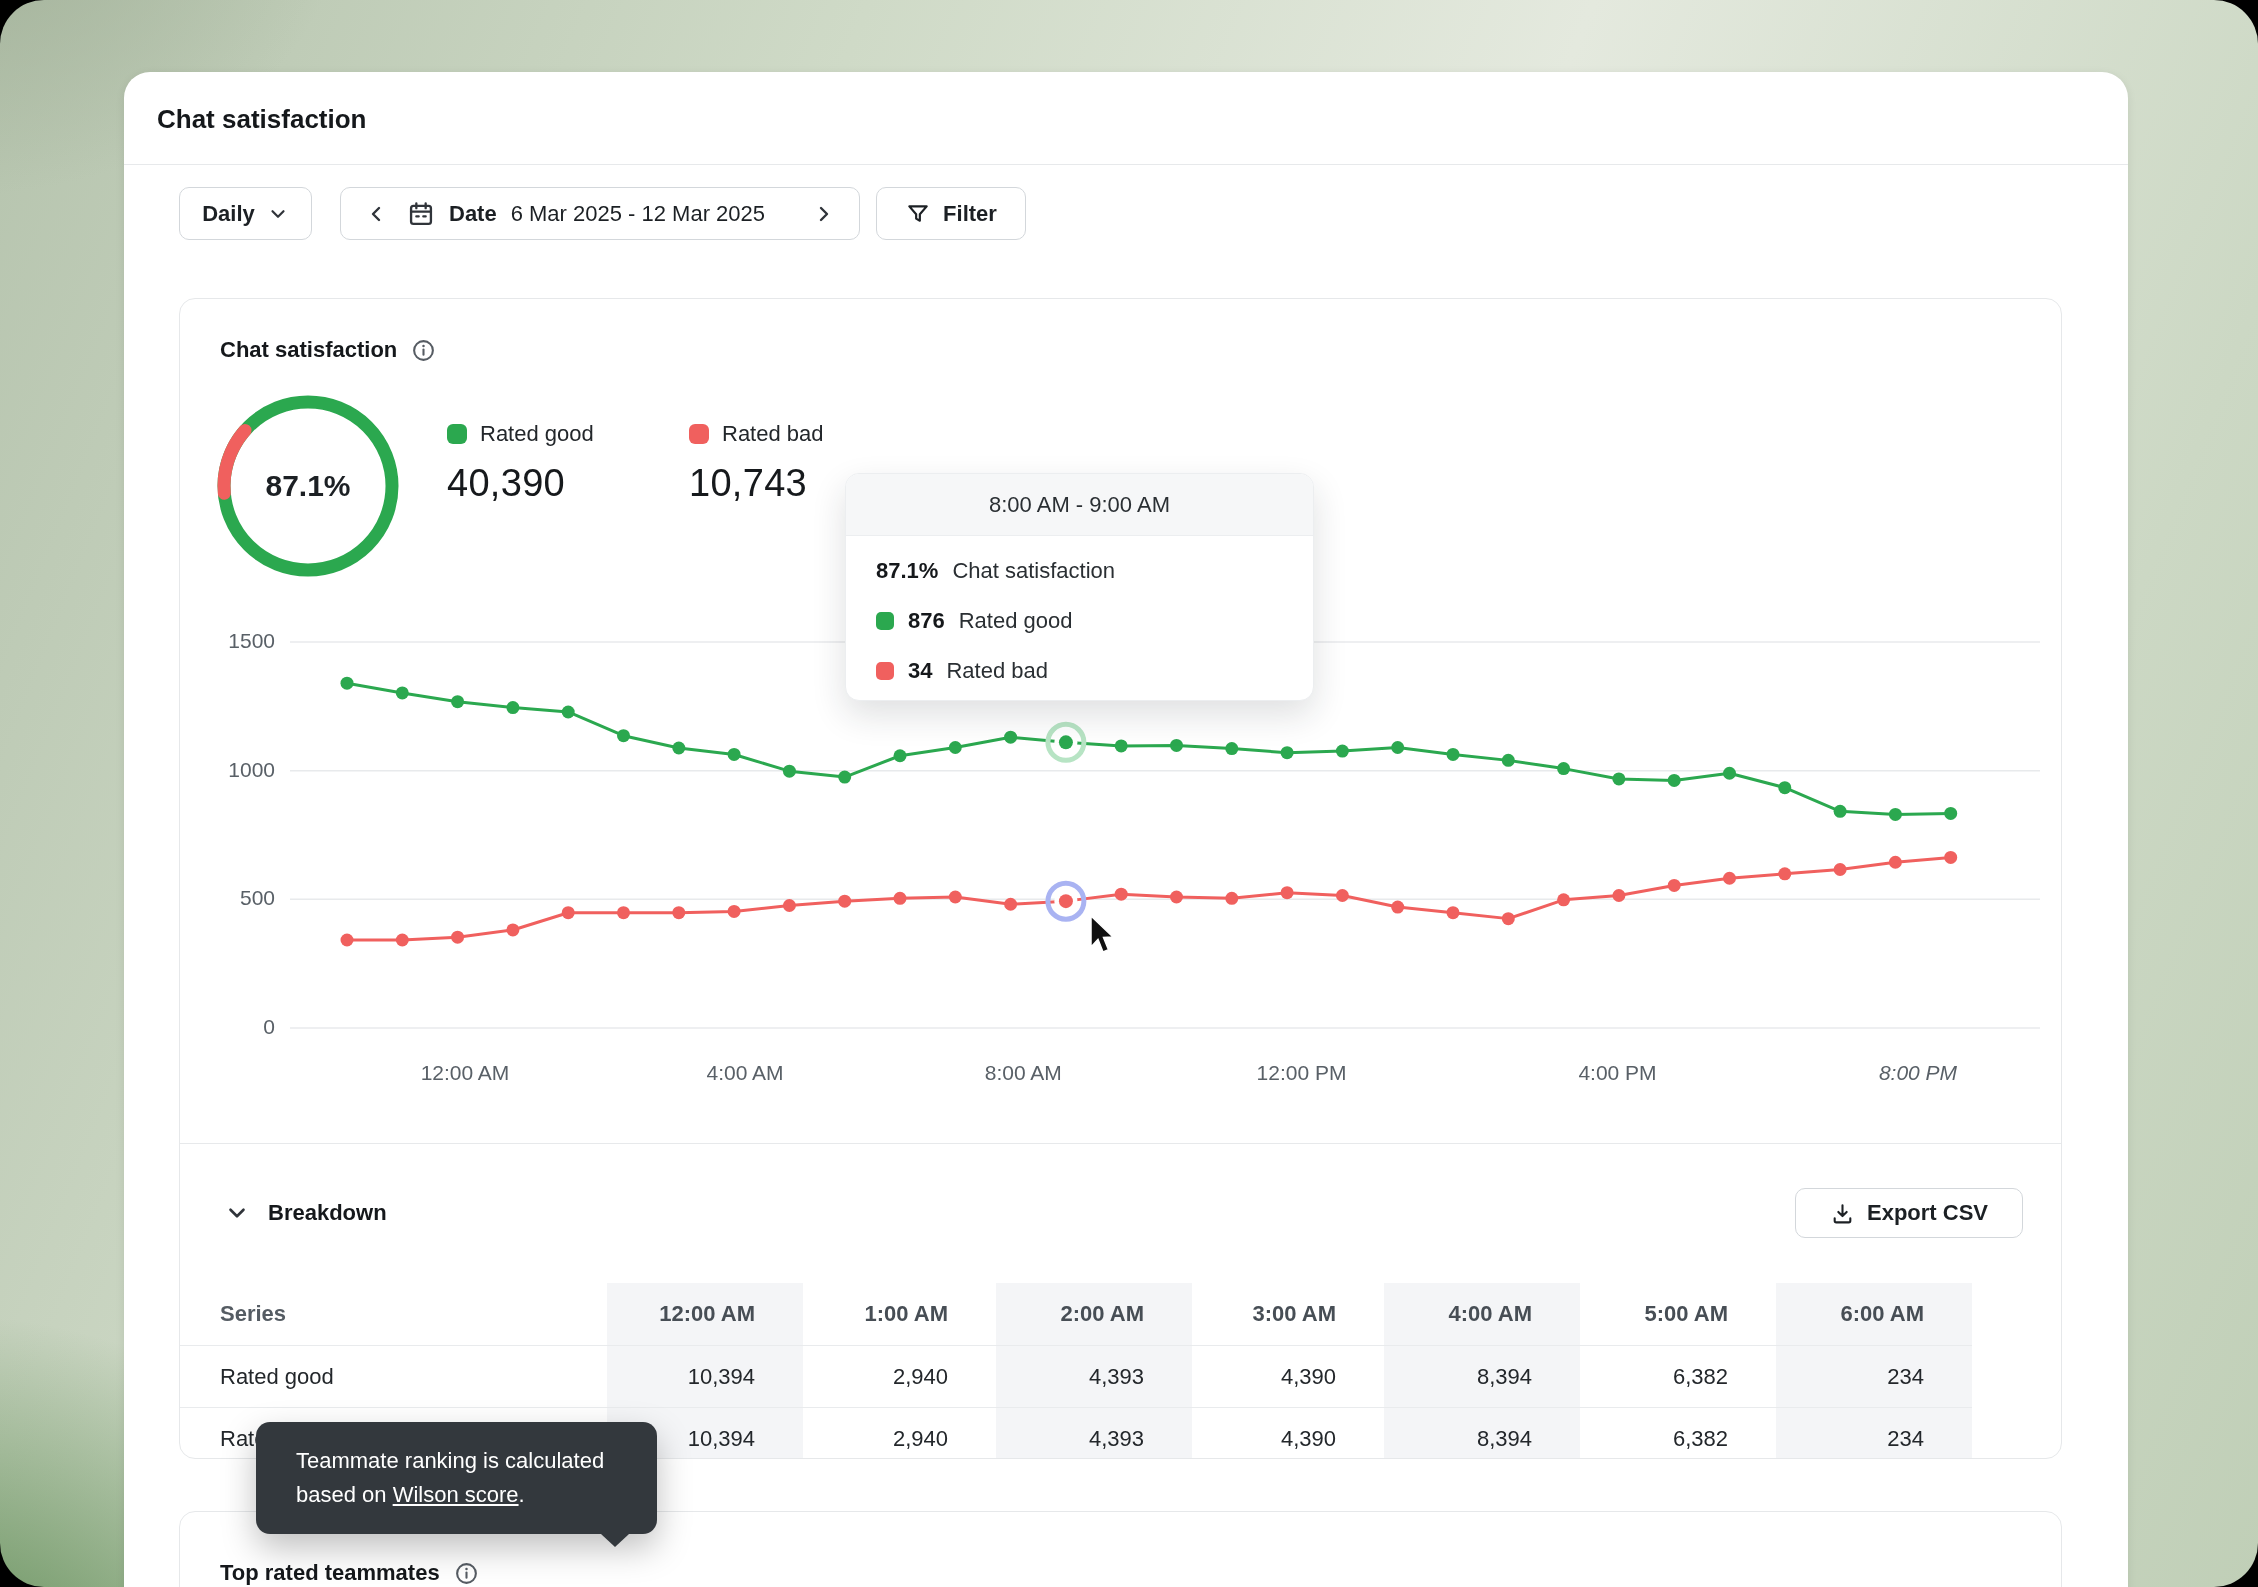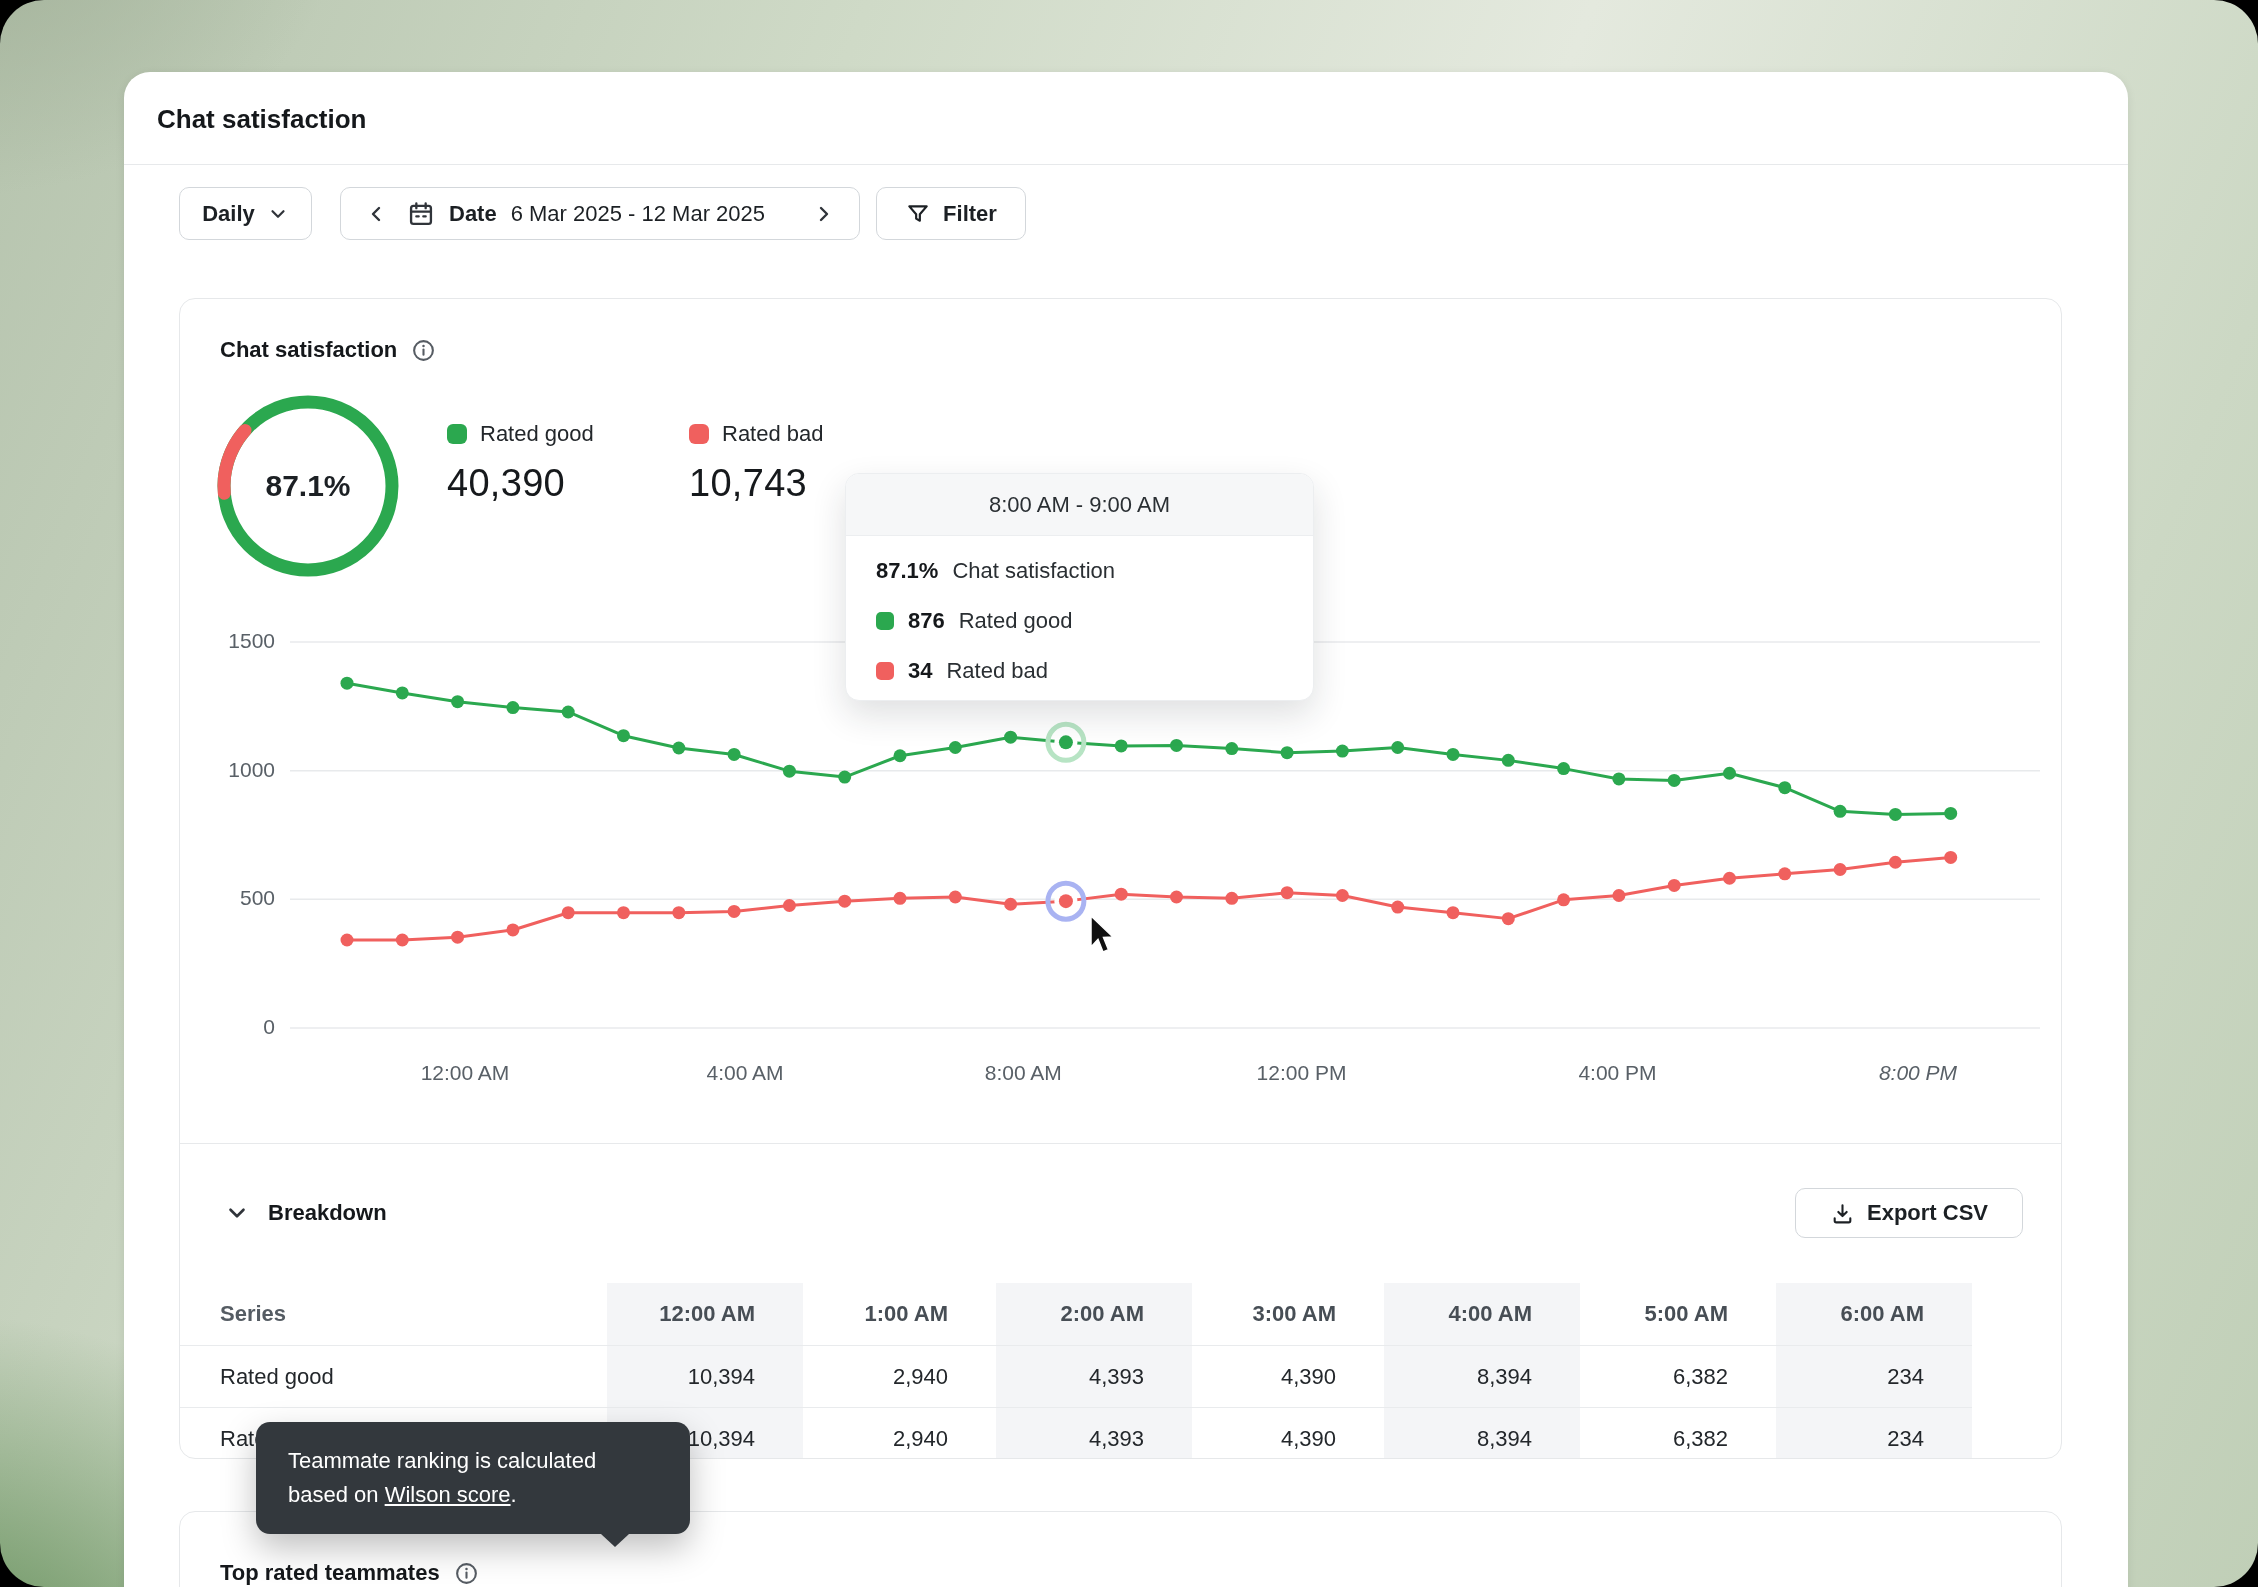--- a/index.html
+++ b/index.html
@@ -89,22 +89,22 @@
   .th, .td { display: flex; align-items: center; border-bottom: 1px solid #e9ebed; }
   .th { font-size: 22px; font-weight: 700; color: #474e55; }
   .td { font-size: 22px; color: #23272b; }
   .cell-num { justify-content: flex-end; padding-right: 48px; }
   .cell-label { justify-content: flex-start; padding-left: 40px; }
   .th.cell-label { color: #555c63; }
   .shade { background: #f4f5f7; }
 
   
   .dark-tooltip {
-    position: absolute; left: 132px; top: 1350px; width: 434px; z-index: 20;
-    background: #33383d; color: #fff; border-radius: 14px; padding: 22px 32px;
+    position: absolute; left: 132px; top: 1350px; width: 401px; z-index: 20;
+    background: #33383d; color: #fff; border-radius: 14px; padding: 22px 40px;
     font-size: 22px; line-height: 34px; box-shadow: 0 14px 34px rgba(0,0,0,.25);
   }
   .dark-tooltip a { color: #fff; text-decoration: underline; cursor: pointer; }
   .tooltip-tail {
     position: absolute; left: 345px; bottom: -13px; width: 0; height: 0;
     border-left: 14px solid transparent; border-right: 14px solid transparent;
     border-top: 13px solid #33383d;
   }
 
   

